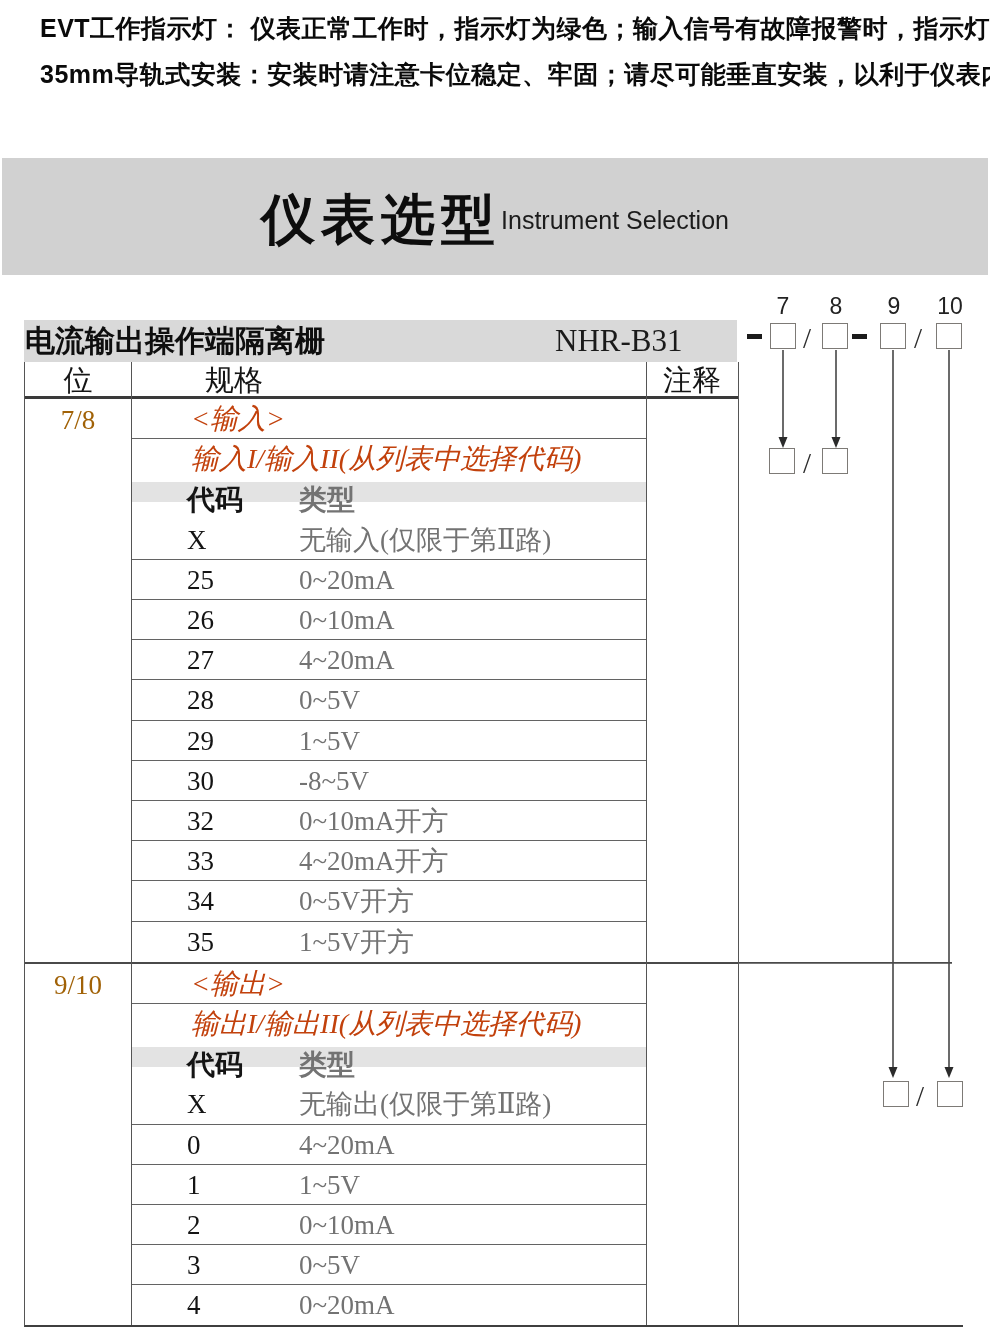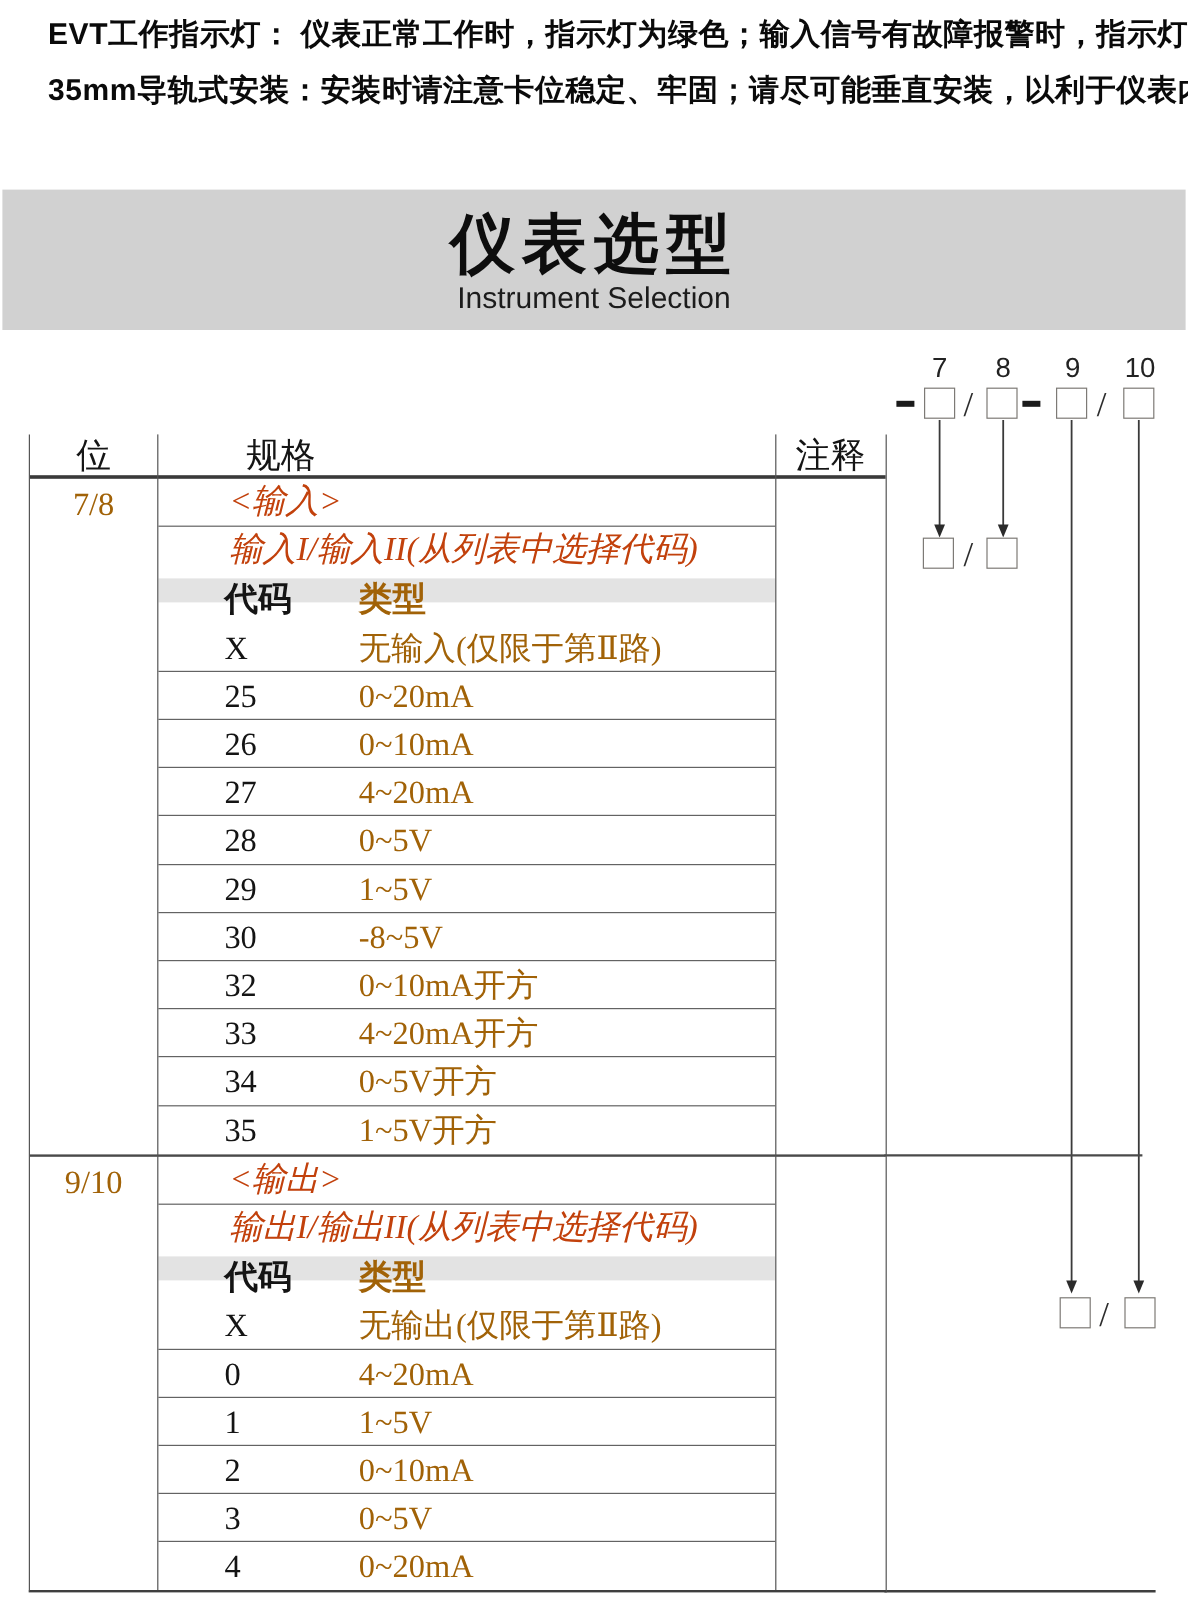--- a/index.html
+++ b/index.html
@@ -3,21 +3,21 @@
 <meta charset="utf-8">
 <style>
   html,body{margin:0;padding:0;background:#ffffff;}
   .page{position:relative;width:990px;height:1342px;background:#fff;overflow:hidden;
         font-family:"Liberation Serif","DejaVu Serif",serif;color:#111;}
   
   .note{position:absolute;left:40px;font-family:"Liberation Sans","DejaVu Sans",sans-serif;
         font-weight:700;font-size:25px;color:#0a0a0a;letter-spacing:0.5px;white-space:nowrap;}
   
   .banner{position:absolute;left:2px;top:158px;width:986px;height:117px;
-          background:var(--banner-bg,#d1d1d1);display:flex;flex-direction:column;
+          background:var(--banner-bg,#d1d1d1);display:flex;flex-direction:row;
           align-items:center;justify-content:center;padding-top:4px;box-sizing:border-box;}
   .banner-title{font-family:"Liberation Sans","DejaVu Sans",sans-serif;font-weight:700;
           font-size:54px;letter-spacing:6px;color:#0d0d0d;line-height:58px;}
   .banner-subtitle{font-family:"Liberation Sans","DejaVu Sans",sans-serif;font-size:25px;
           color:#1c1c1c;line-height:28px;margin-top:2px;}
   
   .model-bar{position:absolute;left:24px;top:320px;width:713px;height:42px;
           background:var(--model-bar-bg,#d9d9d9);}
   .model-name{position:absolute;left:1px;top:0;line-height:42px;font-size:30px;font-weight:700;color:#0e0e0e;}
   .model-code{position:absolute;left:531px;top:0;line-height:42px;font-size:31px;color:#1a1a1a;}
@@ -35,21 +35,21 @@
   .th-note{left:621px;width:92px;text-align:center;}
   .head-rule{position:absolute;left:0;top:34px;width:713px;height:3px;background:#3a3a3a;}
   .pos-label{position:absolute;left:0;width:106px;height:40px;line-height:42px;
           text-align:center;font-size:27px;color:#a16207;}
   .trow{position:absolute;left:0;width:713px;height:40.2px;}
   .spec-cell{position:absolute;left:107px;width:514px;height:100%;box-sizing:border-box;}
   .spec-cell.sep{border-bottom:1.2px solid #636363;}
   .spec-cell.gray{background:var(--subhead-bg,#e3e3e3);height:20px;margin-top:3px;}
   .t-open{position:absolute;left:59px;line-height:40px;font-size:28px;color:#c2410c;white-space:nowrap;font-style:italic;}
   .t-code{position:absolute;left:55px;line-height:40px;font-size:27px;color:#141414;}
-  .t-type{position:absolute;left:167px;line-height:40px;font-size:27px;color:#a16207;white-space:nowrap;}
+  .t-type{position:absolute;left:167px;line-height:40px;font-size:27px;color:#737373;white-space:nowrap;}
   .gray .t-code,.gray .t-type{font-weight:700;font-size:28px;line-height:35px;}
   .sec-divider{position:absolute;left:0;width:713px;height:2px;background:#4a4a4a;}
   
   .digit{position:absolute;top:293px;width:30px;margin-left:-15px;text-align:center;
          font-family:"Liberation Sans","DejaVu Sans",sans-serif;font-size:23px;color:#222;line-height:26px;}
   .obox{position:absolute;width:26px;height:26px;background:#fff;border:1.5px solid #7d7a76;box-sizing:border-box;}
   .dash{position:absolute;width:15px;height:4.5px;background:#1b1b1b;}
   .slash{position:absolute;font-size:29px;line-height:29px;color:#2c2c2c;}
   svg.overlay{position:absolute;left:0;top:0;pointer-events:none;}
 </style>
@@ -59,20 +59,24 @@
 <div class="page">
 
   <div class="note" style="top:12px;">EVT工作指示灯： 仪表正常工作时，指示灯为绿色；输入信号有故障报警时，指示灯为红色。</div>
   <div class="note" style="top:58px;">35mm导轨式安装：安装时请注意卡位稳定、牢固；请尽可能垂直安装，以利于仪表内部热量散发。</div>
 
   <div class="banner">
     <div class="banner-title">仪表选型</div>
     <div class="banner-subtitle">Instrument Selection</div>
   </div>
 
+  <div class="model-bar">
+    <span class="model-name">电流输出操作端隔离栅</span>
+    <span class="model-code">NHR-B31</span>
+  </div>
 
   <svg class="overlay" width="990" height="1342" viewBox="0 0 990 1342">
     <line x1="783" y1="350" x2="783" y2="438" stroke="#3a3a3a" stroke-width="1.5"></line>
     <polygon points="778.5,437 787.5,437 783,448" fill="#2b2b2b"></polygon>
     <line x1="836" y1="350" x2="836" y2="438" stroke="#3a3a3a" stroke-width="1.5"></line>
     <polygon points="831.5,437 840.5,437 836,448" fill="#2b2b2b"></polygon>
     <line x1="893" y1="350" x2="893" y2="1068" stroke="#3a3a3a" stroke-width="1.5"></line>
     <polygon points="888.5,1067 897.5,1067 893,1078" fill="#2b2b2b"></polygon>
     <line x1="949" y1="350" x2="949" y2="1068" stroke="#3a3a3a" stroke-width="1.5"></line>
     <polygon points="944.5,1067 953.5,1067 949,1078" fill="#2b2b2b"></polygon>

